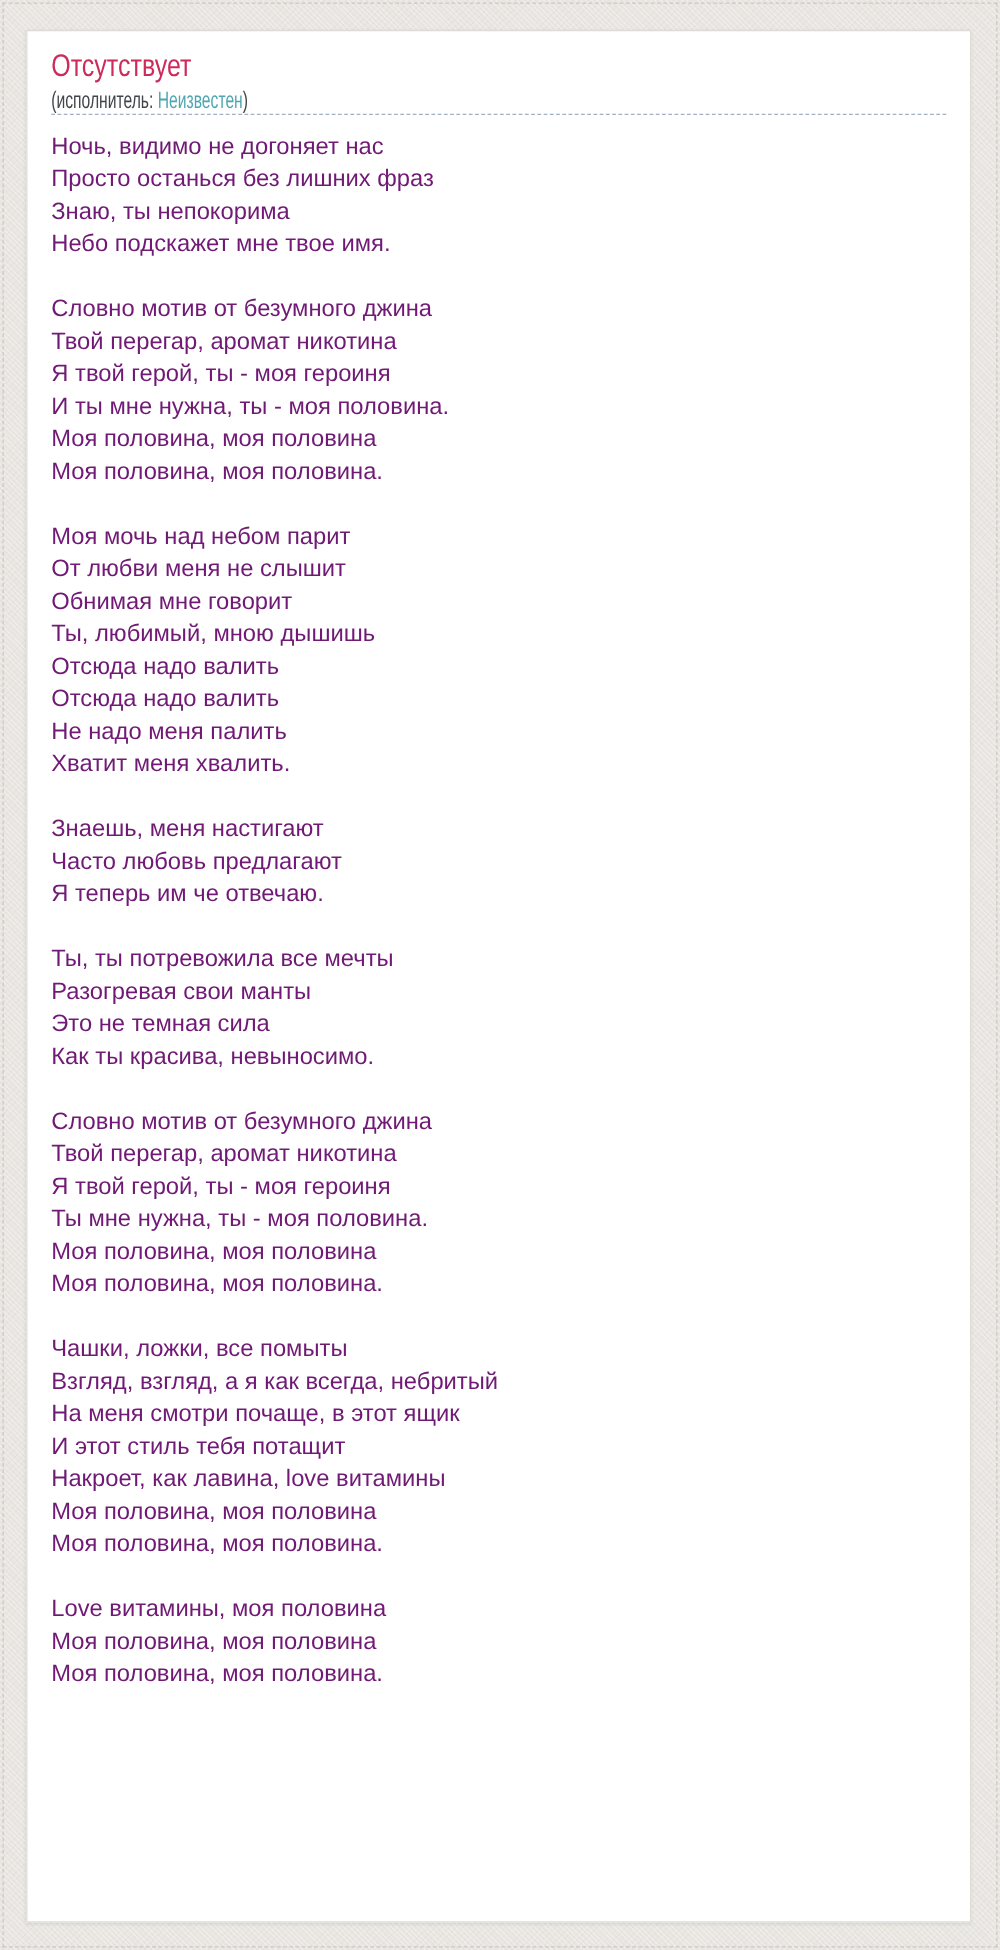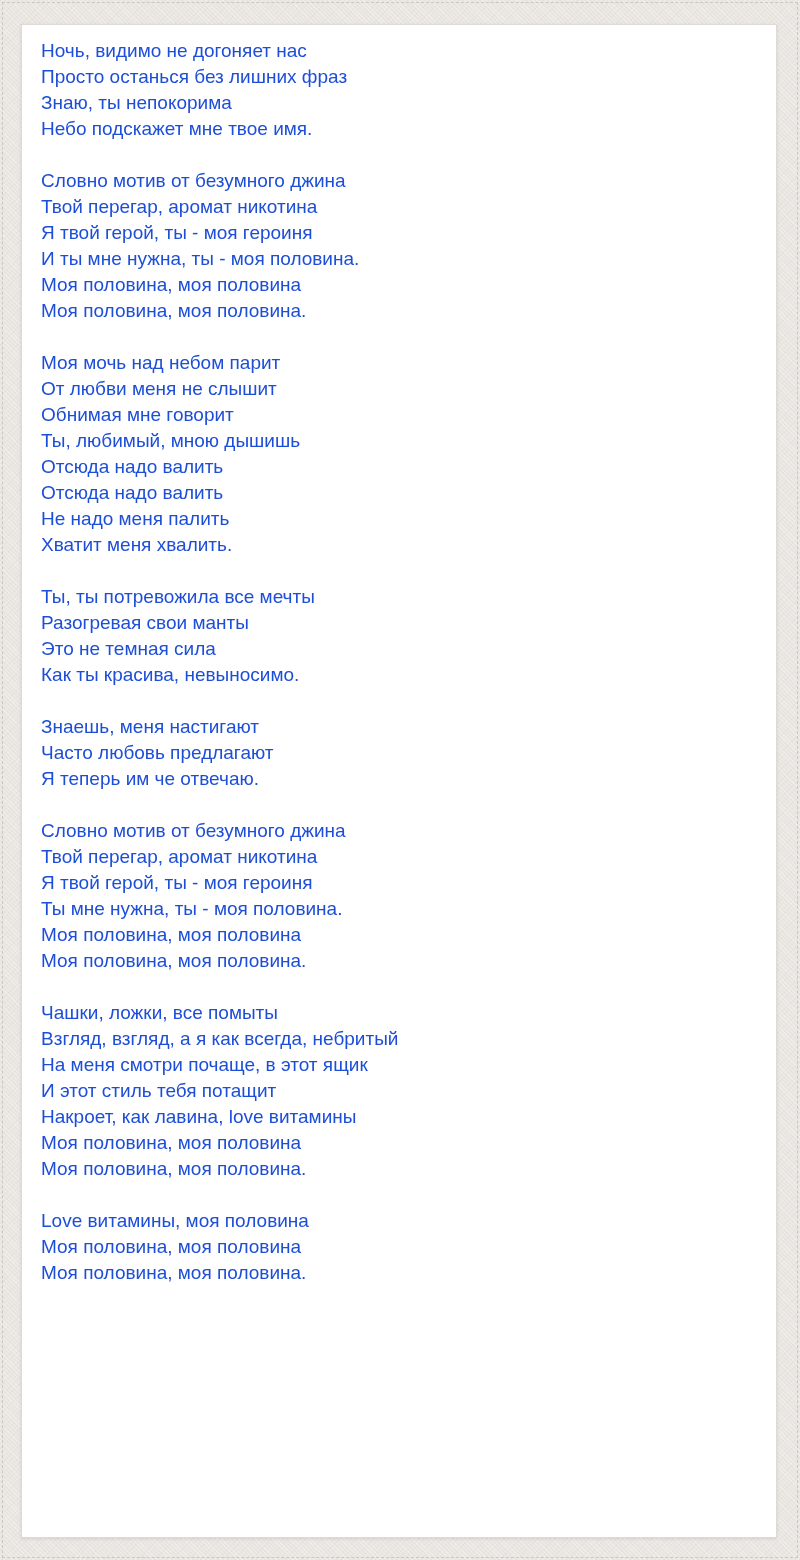--- a/index.html
+++ b/index.html
@@ -61,39 +61,43 @@
     cursor: pointer;
   }
   .lyrics-header {
     border-bottom: 1px dashed #9fb1c1;
     padding-bottom: 0;
   }
   .lyrics {
     margin-top: 13px;
     font-size: 19px;
     line-height: 26px;
-    color: #1d4ed8;
+    color: #701a75;
   }
   .stanza {
     margin: 0 0 26px 0;
   }
   .stanza:last-child {
     margin-bottom: 0;
   }
 </style>
 </head>
 <body>
 
 <div class="stitch"></div>
 
 <div class="card">
+  <div class="lyrics-header">
+    <h1 class="song-title">Отсутствует</h1>
+    <div class="artist-line"><span>(исполнитель: </span><a class="artist-link">Неизвестен</a><span>)</span></div>
+  </div>
 
   <div class="lyrics">
       <p class="stanza">Ночь, видимо не догоняет нас<br>Просто останься без лишних фраз<br>Знаю, ты непокорима<br>Небо подскажет мне твое имя.</p>
       <p class="stanza">Словно мотив от безумного джина<br>Твой перегар, аромат никотина<br>Я твой герой, ты - моя героиня<br>И ты мне нужна, ты - моя половина.<br>Моя половина, моя половина<br>Моя половина, моя половина.</p>
       <p class="stanza">Моя мочь над небом парит<br>От любви меня не слышит<br>Обнимая мне говорит<br>Ты, любимый, мною дышишь<br>Отсюда надо валить<br>Отсюда надо валить<br>Не надо меня палить<br>Хватит меня хвалить.</p>
+      <p class="stanza">Знаешь, меня настигают<br>Часто любовь предлагают<br>Я теперь им че отвечаю.</p>
       <p class="stanza">Ты, ты потревожила все мечты<br>Разогревая свои манты<br>Это не темная сила<br>Как ты красива, невыносимо.</p>
-      <p class="stanza">Знаешь, меня настигают<br>Часто любовь предлагают<br>Я теперь им че отвечаю.</p>
       <p class="stanza">Словно мотив от безумного джина<br>Твой перегар, аромат никотина<br>Я твой герой, ты - моя героиня<br>Ты мне нужна, ты - моя половина.<br>Моя половина, моя половина<br>Моя половина, моя половина.</p>
       <p class="stanza">Чашки, ложки, все помыты<br>Взгляд, взгляд, а я как всегда, небритый<br>На меня смотри почаще, в этот ящик<br>И этот стиль тебя потащит<br>Накроет, как лавина, love витамины<br>Моя половина, моя половина<br>Моя половина, моя половина.</p>
       <p class="stanza">Love витамины, моя половина<br>Моя половина, моя половина<br>Моя половина, моя половина.</p>
     </div>
 </div>
 
 </body></html>

